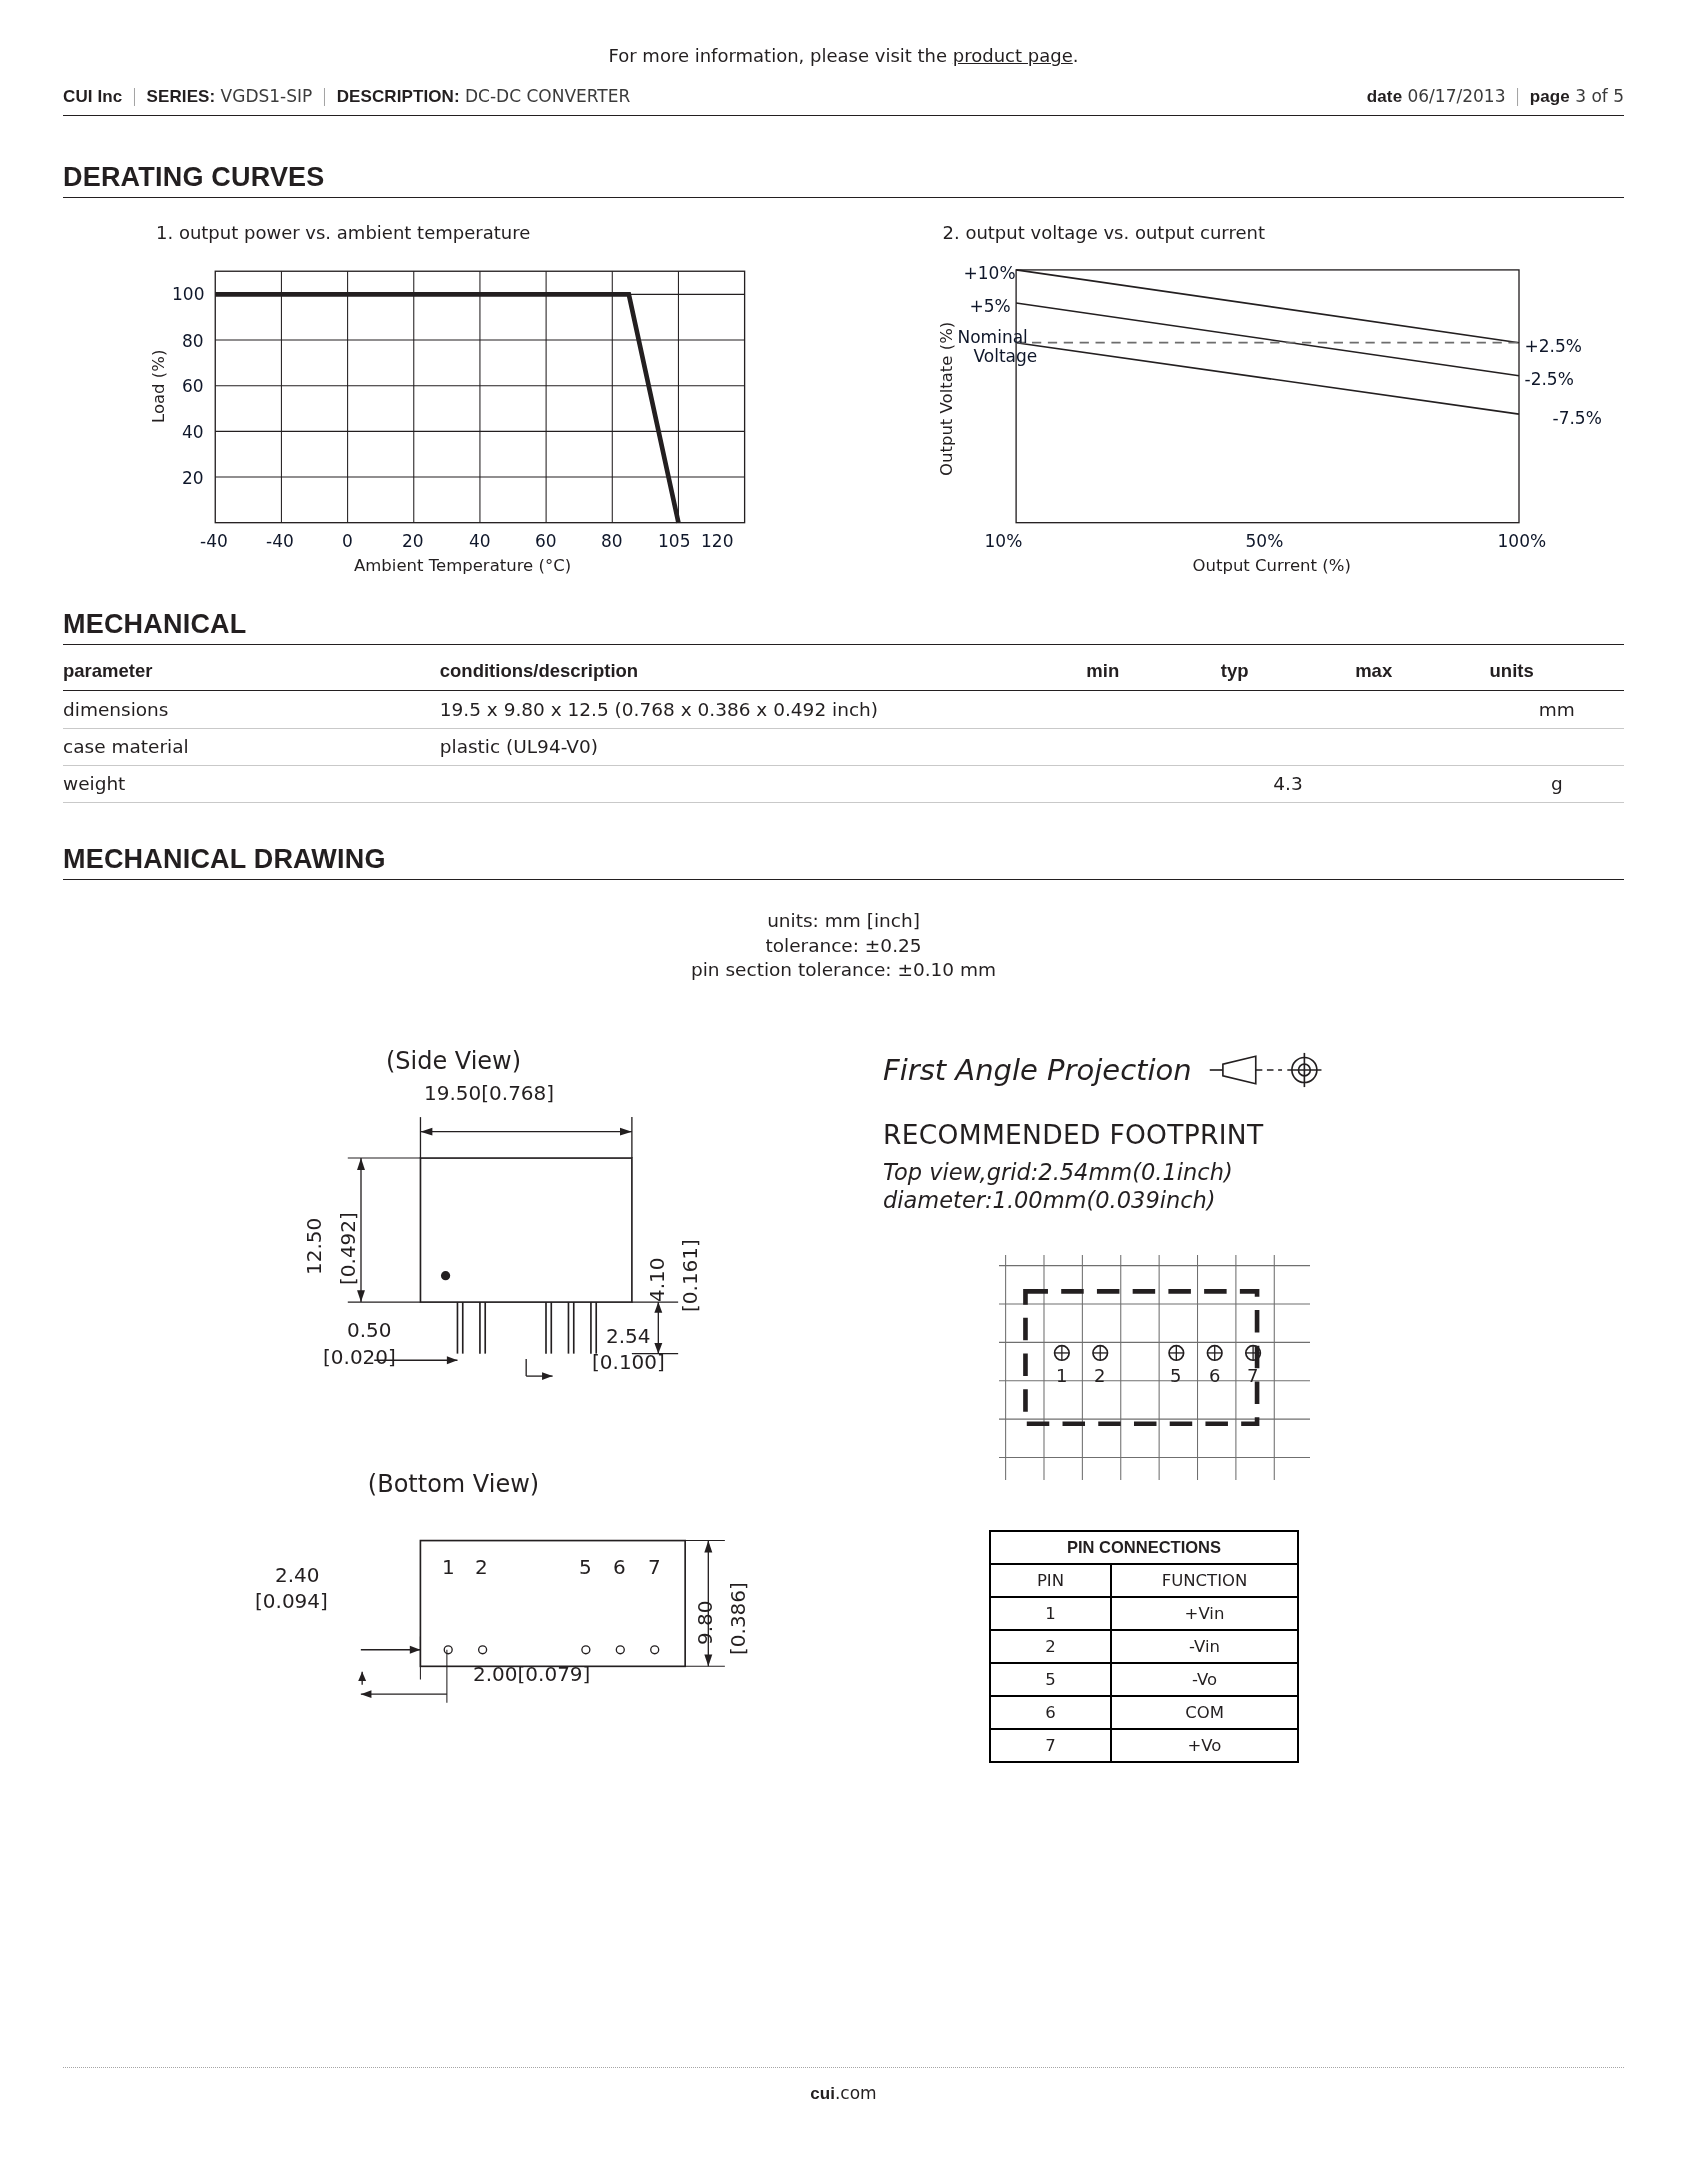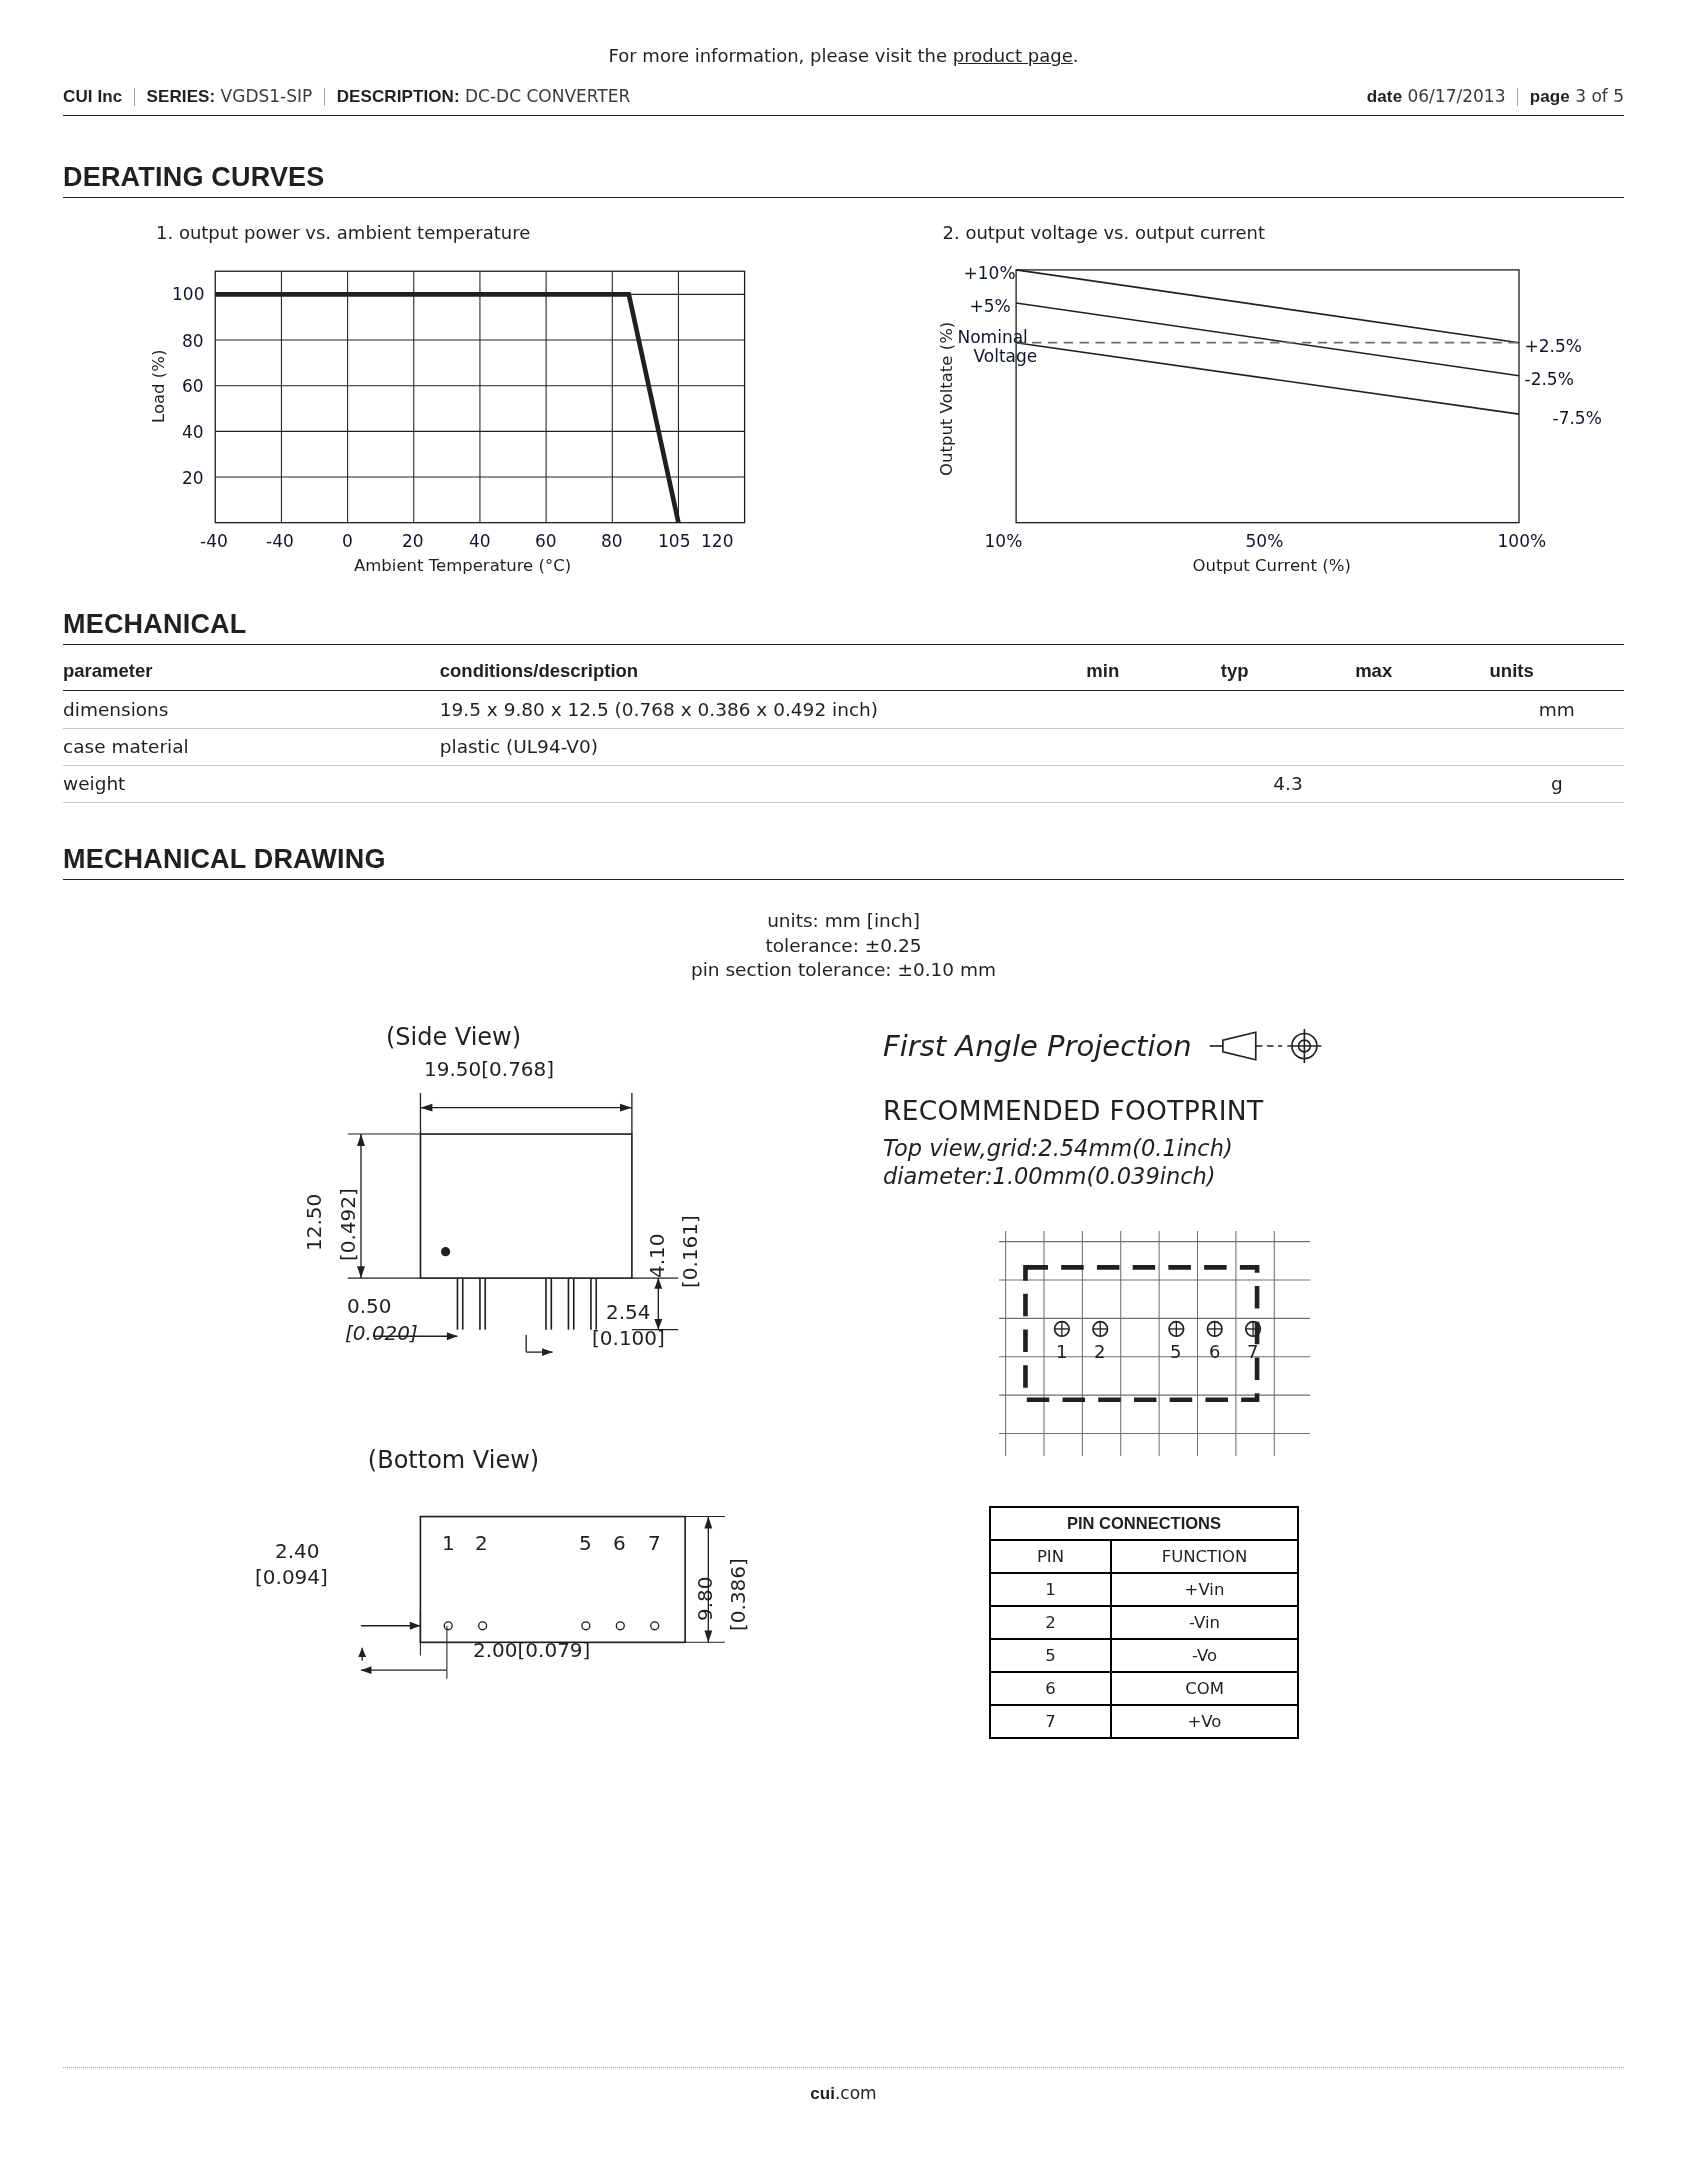--- a/index.html
+++ b/index.html
@@ -51,21 +51,21 @@
   table.spec td { padding:7.3px 0 8px 0; border-bottom:1px solid #c9c9c9; }
   .c-param { width:370px; }
   .c-cond  { width:635px; }
   .c-min, .c-typ, .c-max { width:132px; text-align:center; }
   .c-units { width:132px; text-align:center; }
   th.c-min, th.c-typ, th.c-max, th.c-units { text-align:center; }
 
   
   .mech-notes { font-size:18.5px; line-height:1.32; margin-top:29px;text-align:center; }
 
-  .draw-wrap { position:relative; margin-top:40px; height:873px; }
+  .draw-wrap { position:relative; margin-top:64px; height:873px; }
 
   .vtext { transform:rotate(-90deg); transform-origin:left top; white-space:nowrap; }
 
   .lbl { position:absolute; font-size:20px; white-space:nowrap; }
   .lbl-s { position:absolute; font-size:18px; white-space:nowrap; }
 
   .fap { font-family:"DejaVu Sans", sans-serif; font-style:italic; font-size:29px; }
   .rf-title { font-size:26.5px; letter-spacing:0.3px; }
   .rf-sub { font-style:italic; font-size:22.5px; line-height:1.25; }
 
@@ -311,21 +311,21 @@
 
         <div class="lbl" style="left:361px; top:34px;">19.50[0.768]</div>
 
         <div class="lbl vtext" style="left:239px; top:228px;">12.50</div>
         <div class="lbl vtext" style="left:273px; top:238px;">[0.492]</div>
 
         <div class="lbl vtext" style="left:582px; top:255px;">4.10</div>
         <div class="lbl vtext" style="left:615px; top:265px;">[0.161]</div>
 
         <div class="lbl" style="left:284px; top:271px;">0.50</div>
-        <div class="lbl" style="left:282px; top:298px;font-style:italic;">[0.020]</div>
+        <div class="lbl" style="left:260px; top:298px;">[0.020]</div>
 
         <div class="lbl" style="left:543px; top:277px;">2.54</div>
         <div class="lbl" style="left:529px; top:303px;">[0.100]</div>
       </div>
 
       <div style="position:absolute; left:0; top:423px; width:781px;">
         <div style="text-align:center; font-size:24px;">(Bottom View)</div>
 
         <svg width="781" height="212" viewBox="0 0 1180 320" style="display:block; margin-top:16px;">
           <rect x="540" y="40" width="400" height="190" fill="#ffffff" stroke="#231f20" stroke-width="2.5"></rect>

